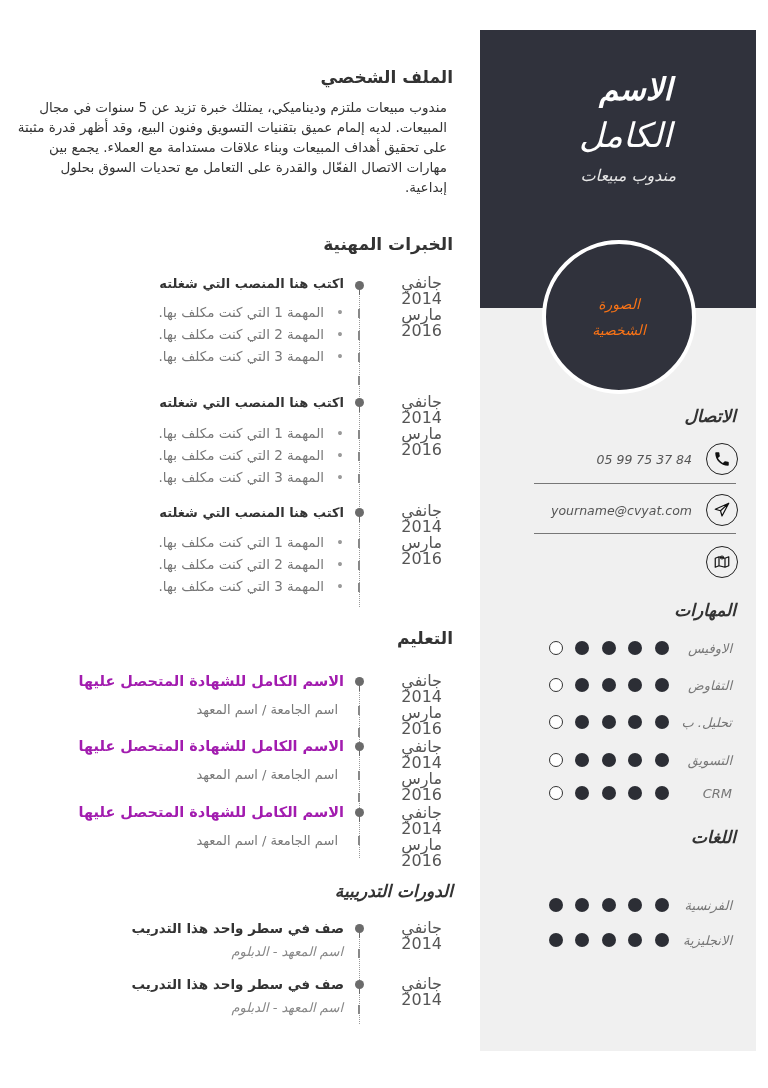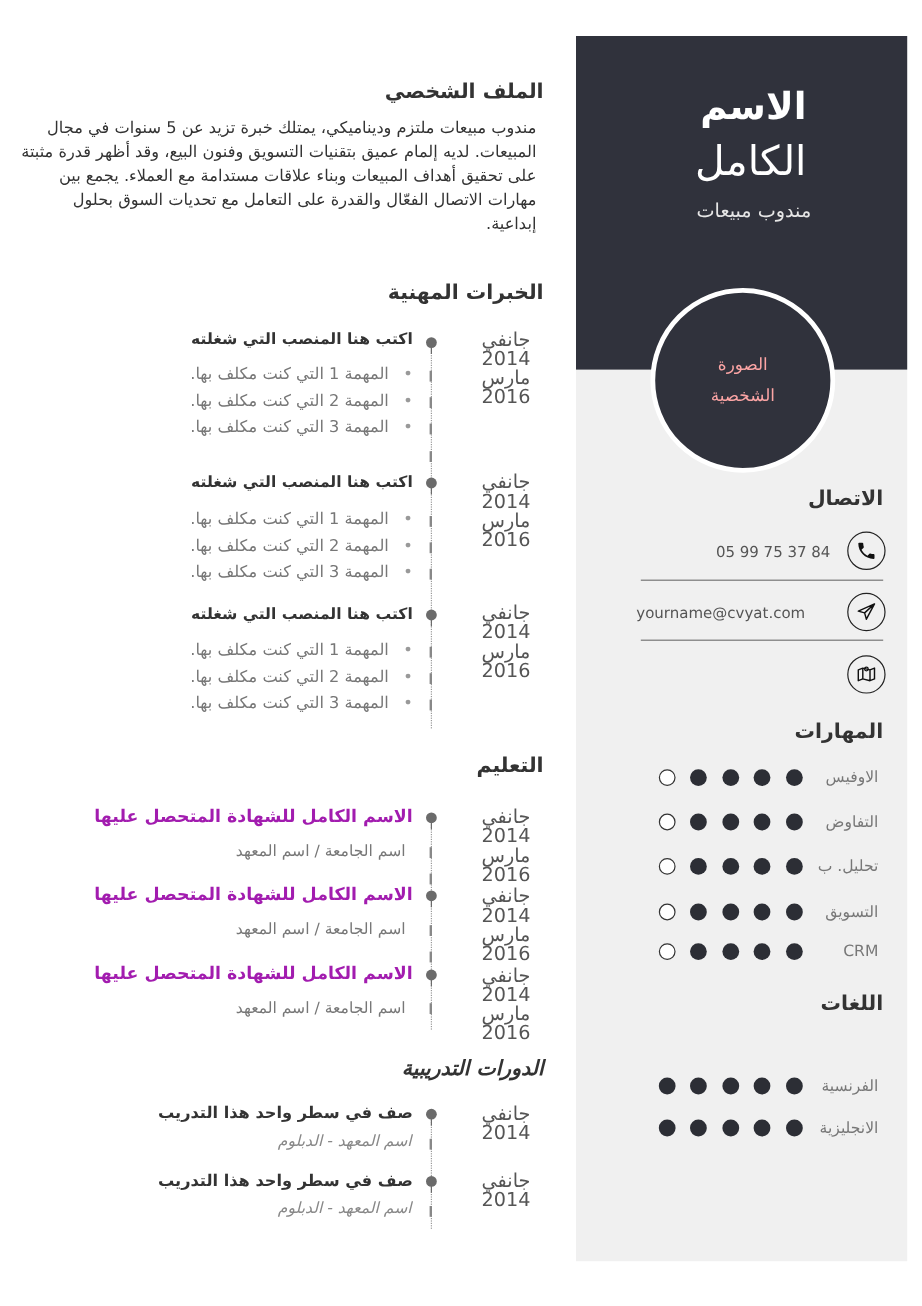--- a/index.html
+++ b/index.html
@@ -1,26 +1,26 @@
 <!DOCTYPE html>
 <html><head>
 <meta charset="utf-8">
 <style>
   * { box-sizing: border-box; margin: 0; padding: 0; }
   html, body { width: 768px; height: 1088px; background: #ffffff; overflow: hidden; }
   body { position: relative; font-family: "DejaVu Sans", sans-serif; color: #333; direction: rtl; }
 
   
-  .sidebar { position: absolute; left: 480px; top: 30px; width: 276px; height: 1021px; background: #f0f0f0; }
+  .sidebar { position: absolute; left: 480px; top: 30px; width: 276px; height: 1021px; background: #f0f0f0; font-style: italic; }
   .sidebar-head { position: absolute; left: 0; top: 0; width: 276px; height: 278px; background: #30323c; }
   .name { position: absolute; right: 84px; top: 36px; color: #fff; text-align: right; line-height: 46px; }
   .name .first { font-size: 31px; font-weight: bold; display: block; }
   .name .last { font-size: 34px; display: block; }
   .job { position: absolute; right: 80px; top: 136px; color: #e6e6e6; font-size: 16px; }
-  .photo { position: absolute; left: 62px; top: 210px; width: 154px; height: 154px; border-radius: 50%; background: #30323c; border: 4px solid #fff; display: flex; align-items: center; justify-content: center; text-align: center; color: #fca5a5; font-size: 14px; line-height: 26px; white-space: pre-line; }
+  .photo { position: absolute; left: 62px; top: 210px; width: 154px; height: 154px; border-radius: 50%; background: #30323c; border: 4px solid #fff; display: flex; align-items: center; justify-content: center; text-align: center; color: #f97316; font-size: 14px; line-height: 26px; white-space: pre-line; }
 
   .sb-title { position: absolute; right: 20px; font-size: 17px; font-weight: bold; color: #333; }
   .contact-row { position: absolute; left: 54px; width: 204px; display: flex; align-items: center; flex-direction: row; }
   .c-icon { width: 32px; height: 32px; border: 1.6px solid #222; border-radius: 50%; display: flex; align-items: center; justify-content: center; flex: none; }
   .c-text { margin-right: 14px; font-size: 12.5px; color: #555; line-height: 19px; text-align: right; white-space: pre-line; }
   .c-text.ltr { direction: ltr; font-family: "DejaVu Sans", sans-serif; }
   .sep { position: absolute; left: 54px; width: 202px; height: 1px; background: #777; }
 
   .skill-row { position: absolute; left: 56px; width: 196px; height: 20px; display: flex; align-items: center; }
   .skill-label { position: absolute; right: 0; font-size: 13px; color: #777; }
@@ -65,21 +65,21 @@
   <div class="contact-row" style="top:413px;">
     <span class="c-icon">
       <svg width="18" height="18" viewBox="0 0 24 24">
           <path d="M6.6 10.8c1.4 2.8 3.8 5.1 6.6 6.6l2.2-2.2c.3-.3.7-.4 1-.2 1.1.4 2.3.6 3.6.6.6 0 1 .4 1 1V20c0 .6-.4 1-1 1C10.6 21 3 13.4 3 4c0-.6.4-1 1-1h3.5c.6 0 1 .4 1 1 0 1.3.2 2.5.6 3.6.1.3 0 .7-.2 1L6.6 10.8z" fill="#111"></path>
         </svg>
     </span>
     <span class="c-text ltr">05 99 75 37 84</span>
   </div>
   <div class="sep" style="top:453px;"></div>
 
-  <div class="contact-row" style="top:464px;gap:21px;">
+  <div class="contact-row" style="top:464px;">
     <span class="c-icon">
       <svg width="18" height="18" viewBox="0 0 24 24">
           <path d="M21 3 3 11l7 2 2 7 9-17zM10 13l11-10" fill="none" stroke="#111" stroke-width="1.6" stroke-linejoin="round"></path>
         </svg>
     </span>
     <span class="c-text ltr">yourname@cvyat.com</span>
   </div>
   <div class="sep" style="top:503px;"></div>
 
   <div class="contact-row" style="top:516px;">

